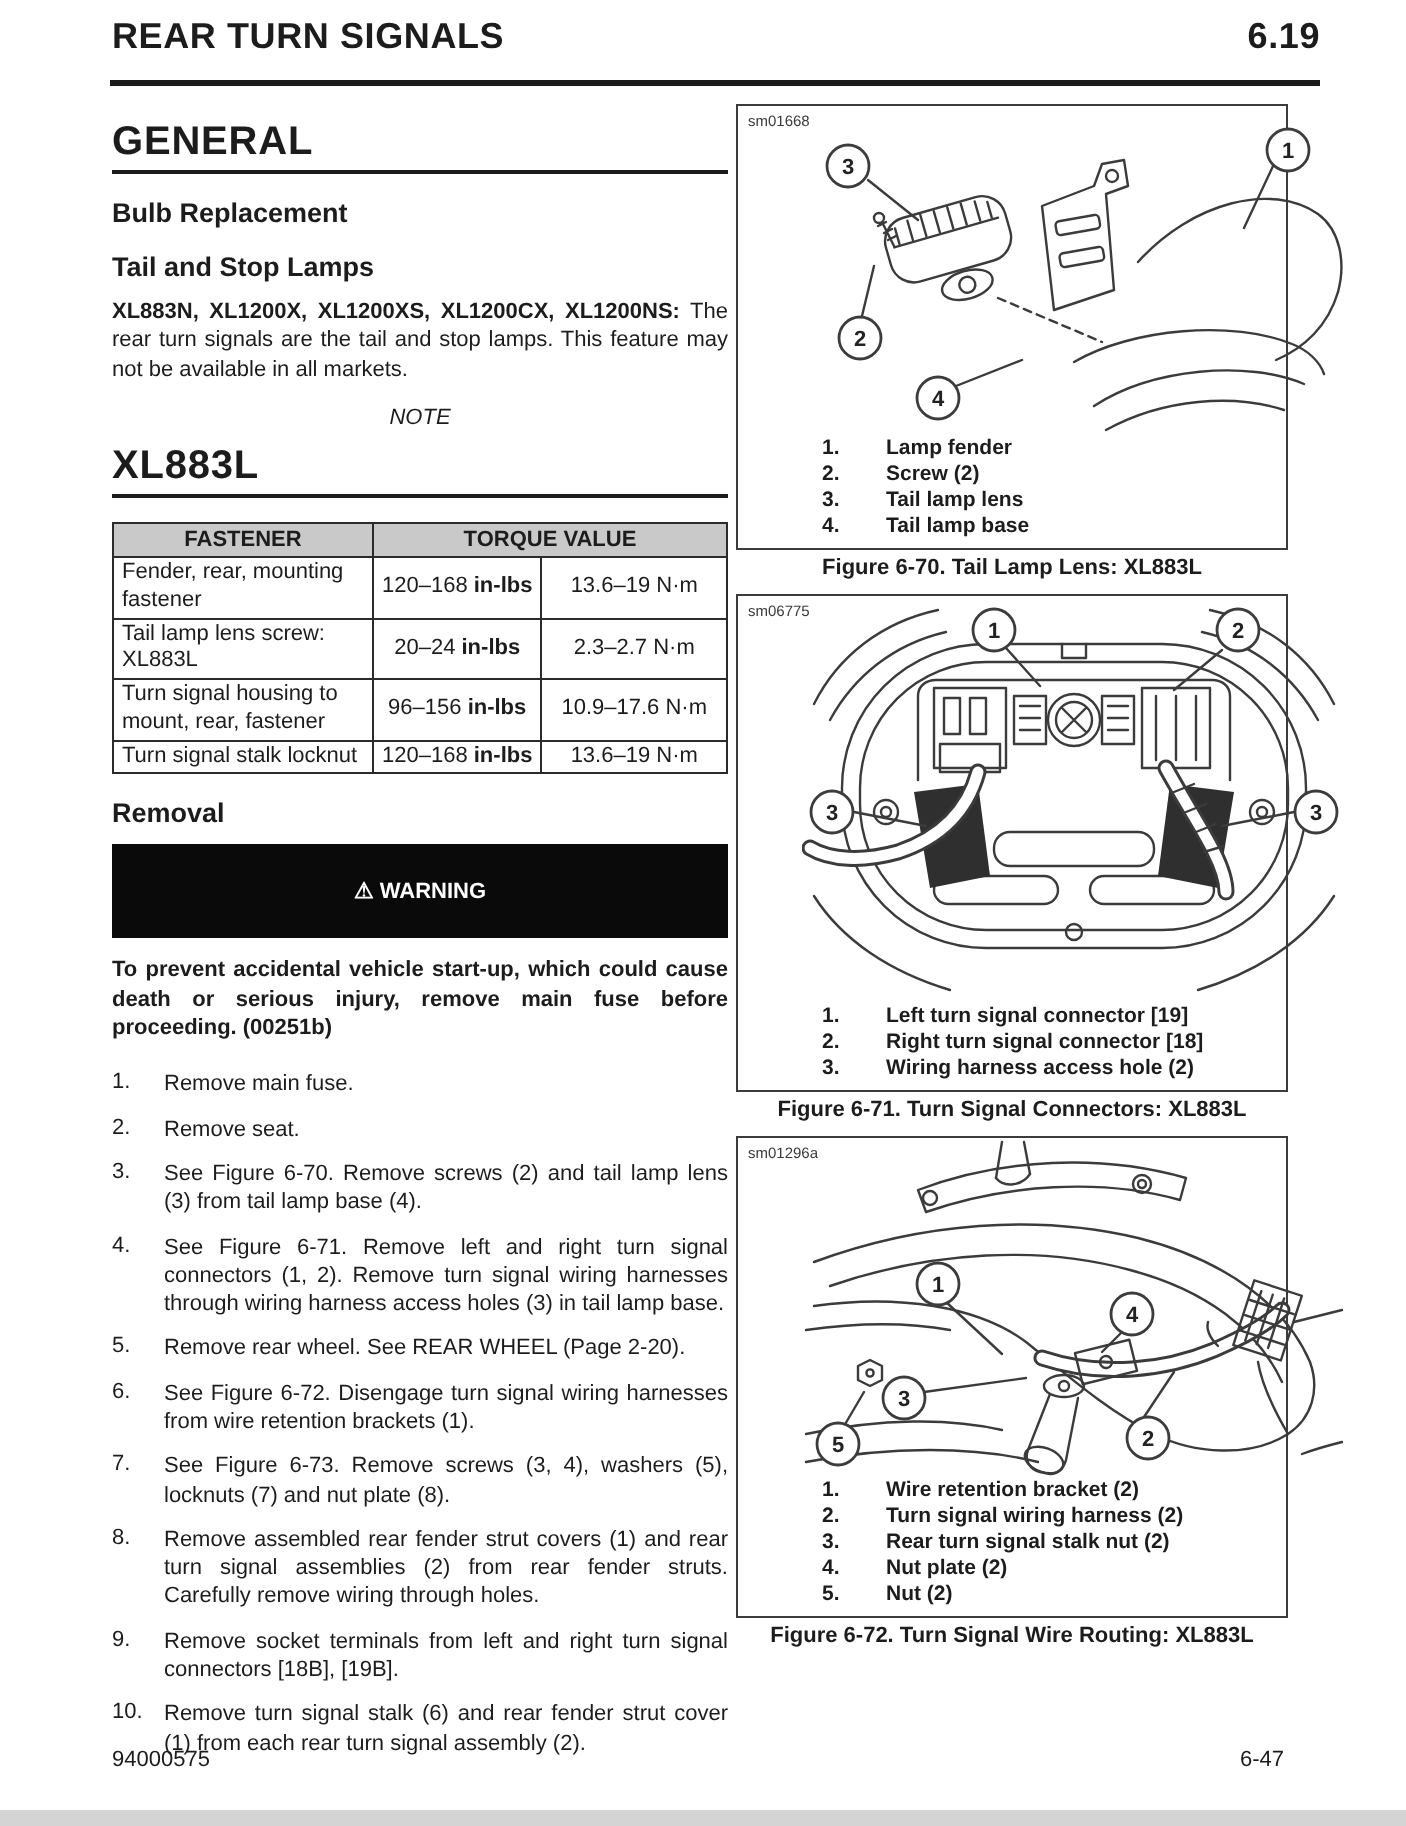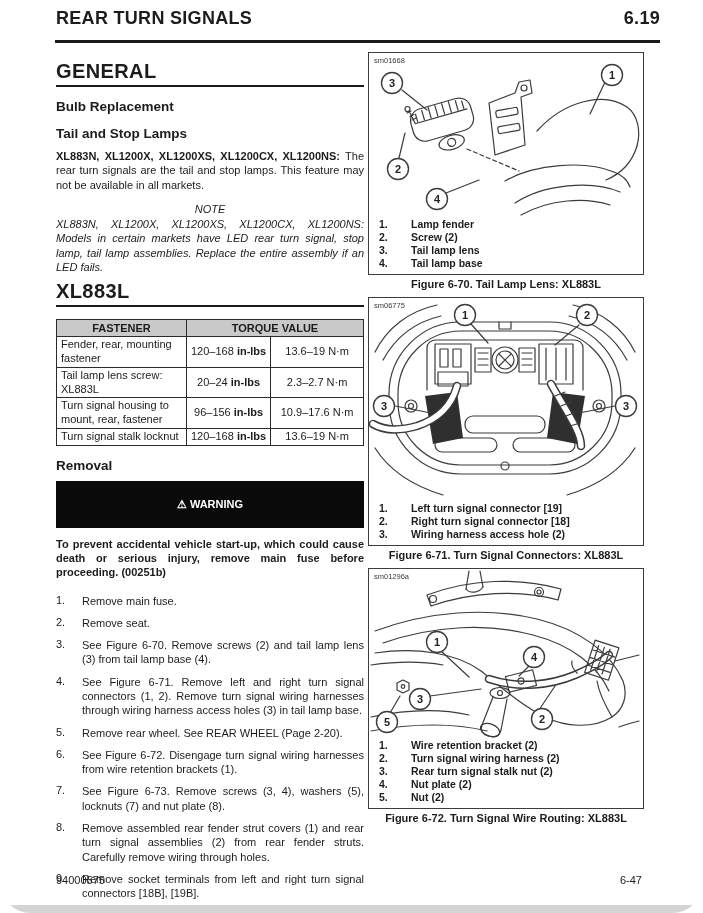--- a/index.html
+++ b/index.html
@@ -1,17 +1,17 @@
 <!DOCTYPE html>
 <html><head>
 <meta charset="utf-8">
 <style>
   html,body{margin:0;padding:0;background:#ffffff;}
   .page{position:relative;width:703px;height:913px;background:#fff;overflow:hidden;
-        font-family:"Liberation Sans",sans-serif;color:#1c1c1c;border-radius:31px;}
+        font-family:"Liberation Sans",sans-serif;color:#1c1c1c;}
   
   .header{position:absolute;left:56px;top:8px;width:604px;display:flex;
           justify-content:space-between;align-items:flex-end;font-weight:bold;font-size:18px;letter-spacing:.3px;}
   .header-rule{position:absolute;left:55px;top:40px;width:605px;height:3px;background:#1b1b1b;}
   
   .col-left{position:absolute;left:56px;top:54px;width:308px;}
   .col-right{position:absolute;left:368px;top:52px;width:276px;}
   h2.rule-head{font-size:20px;font-weight:bold;margin:6px 0 12px;border-bottom:2.5px solid #1b1b1b;
                padding-bottom:2px;letter-spacing:.4px;}
   h3.sub{font-size:13.5px;font-weight:bold;margin:12px 0 8px;}
@@ -28,21 +28,21 @@
   .warning-bar{background:#0a0a0a;color:#fff;font-weight:bold;font-size:11px;text-align:center;
                padding:17px 0;margin:0 0 9px;}
   .warn-text{font-weight:bold;margin-bottom:12px;}
   
   ol.steps{list-style:none;margin:14px 0 0;padding:0;font-size:11px;}
   ol.steps li{display:flex;margin-bottom:8px;}
   ol.steps .num{flex:0 0 26px;}
   ol.steps .txt{flex:1;text-align:justify;line-height:1.3;}
   
   figure{margin:0 0 7px;}
-  .figbox{border:1.3px solid #3c3c3c;position:relative;background:#fff;}
+  .figbox{border:1.3px solid #3c3c3c;position:relative;background:#fff;padding-left:32px;}
   .smlabel{position:absolute;top:3px;left:5px;font-size:7.5px;color:#3a3a3a;}
   .legend{padding:0 4px 4px 10px;}
   .lrow{display:flex;font-weight:bold;font-size:10.5px;line-height:1.24;}
   .lnum{flex:0 0 32px;}
   figcaption{text-align:center;font-weight:bold;font-size:11px;margin-top:3px;}
   
   .art{display:block;}
   .ln{fill:none;stroke:#3b3b3b;stroke-width:1.2;stroke-linecap:round;stroke-linejoin:round;}
   .dash{stroke-dasharray:4 3;}
   .dark{fill:#2f2f2f;stroke:none;}
@@ -69,21 +69,20 @@
   <div class="col-left">
 
     <h2 class="rule-head">GENERAL</h2>
 
     <h3 class="sub">Bulb Replacement</h3>
 
     <h3 class="sub">Tail and Stop Lamps</h3>
     <p class="just"><b>XL883N, XL1200X, XL1200XS, XL1200CX, XL1200NS:</b><span> The rear turn signals are the tail and stop lamps. This feature may not be available in all markets.</span></p>
 
     <p class="note-label">NOTE</p>
-    <p class="note-body just">XL883N, XL1200X, XL1200XS, XL1200CX, XL1200NS: Models in certain markets have LED rear turn signal, stop lamp, tail lamp assemblies. Replace the entire assembly if an LED fails.</p>
 
     <h2 class="rule-head">XL883L</h2>
 
     <table class="torque">
       <tbody>
           <tr>
         <th style="width:47%">FASTENER</th>
         <th colspan="2">TORQUE VALUE</th>
       </tr>
       <tr>

